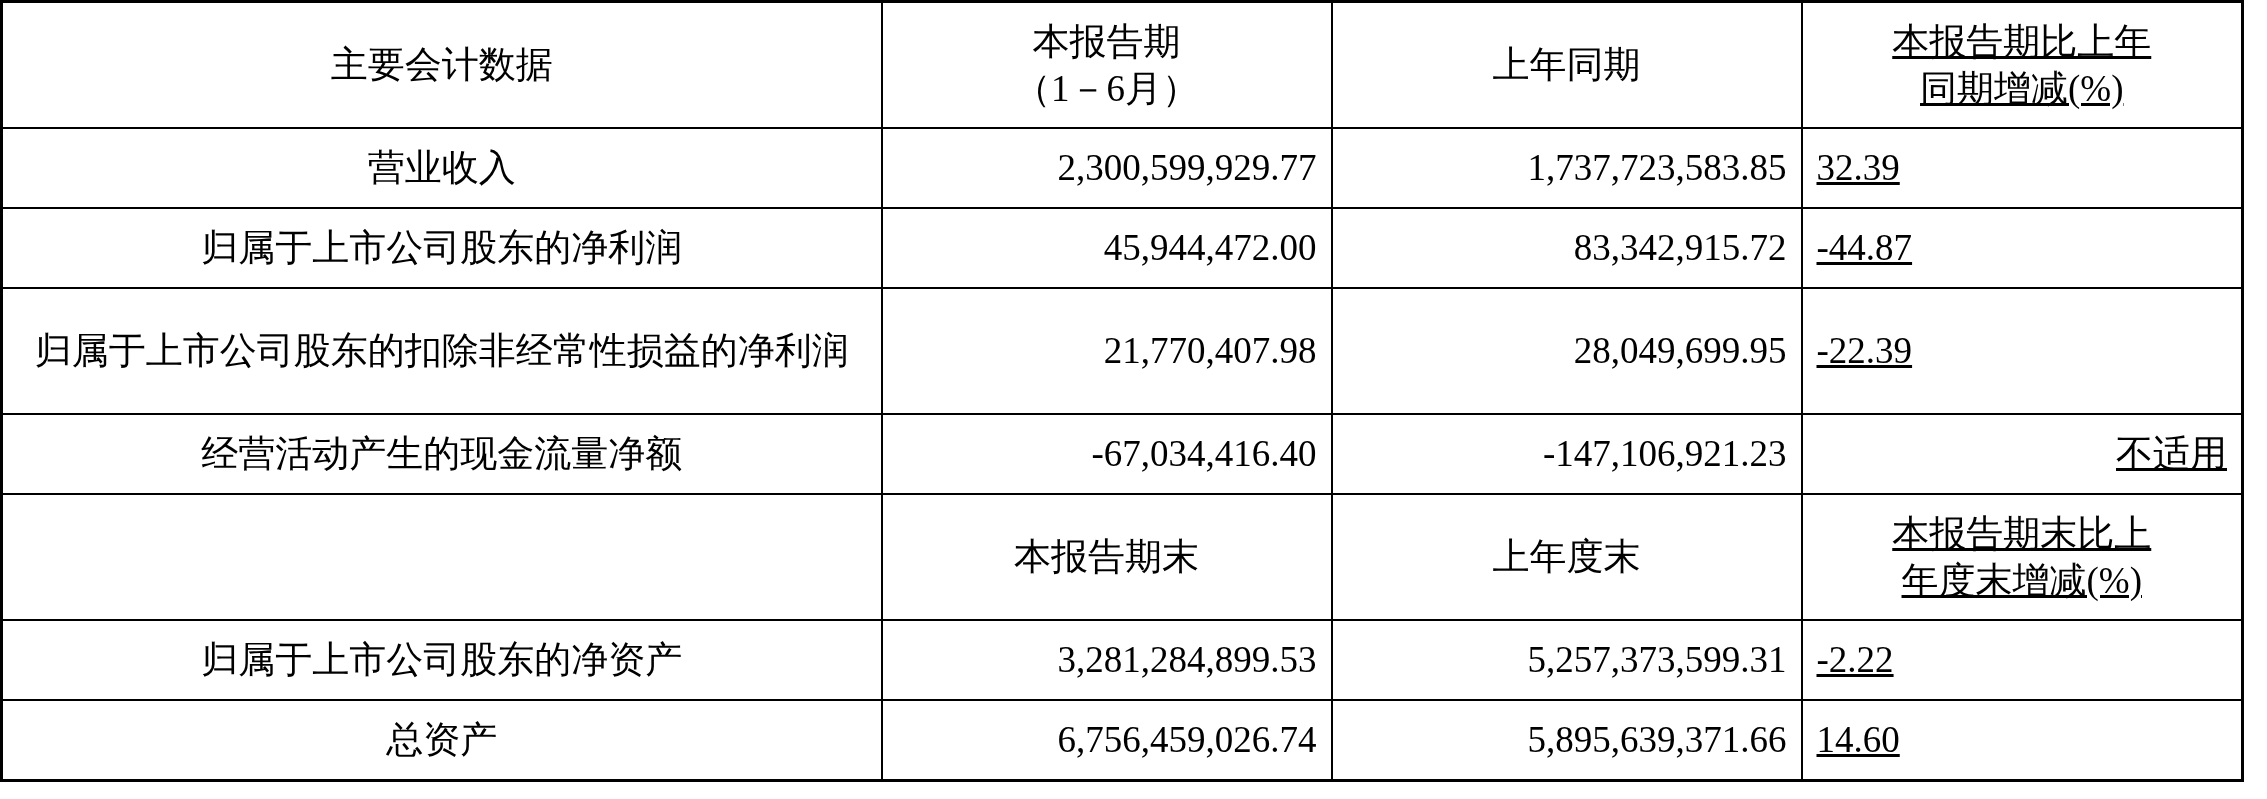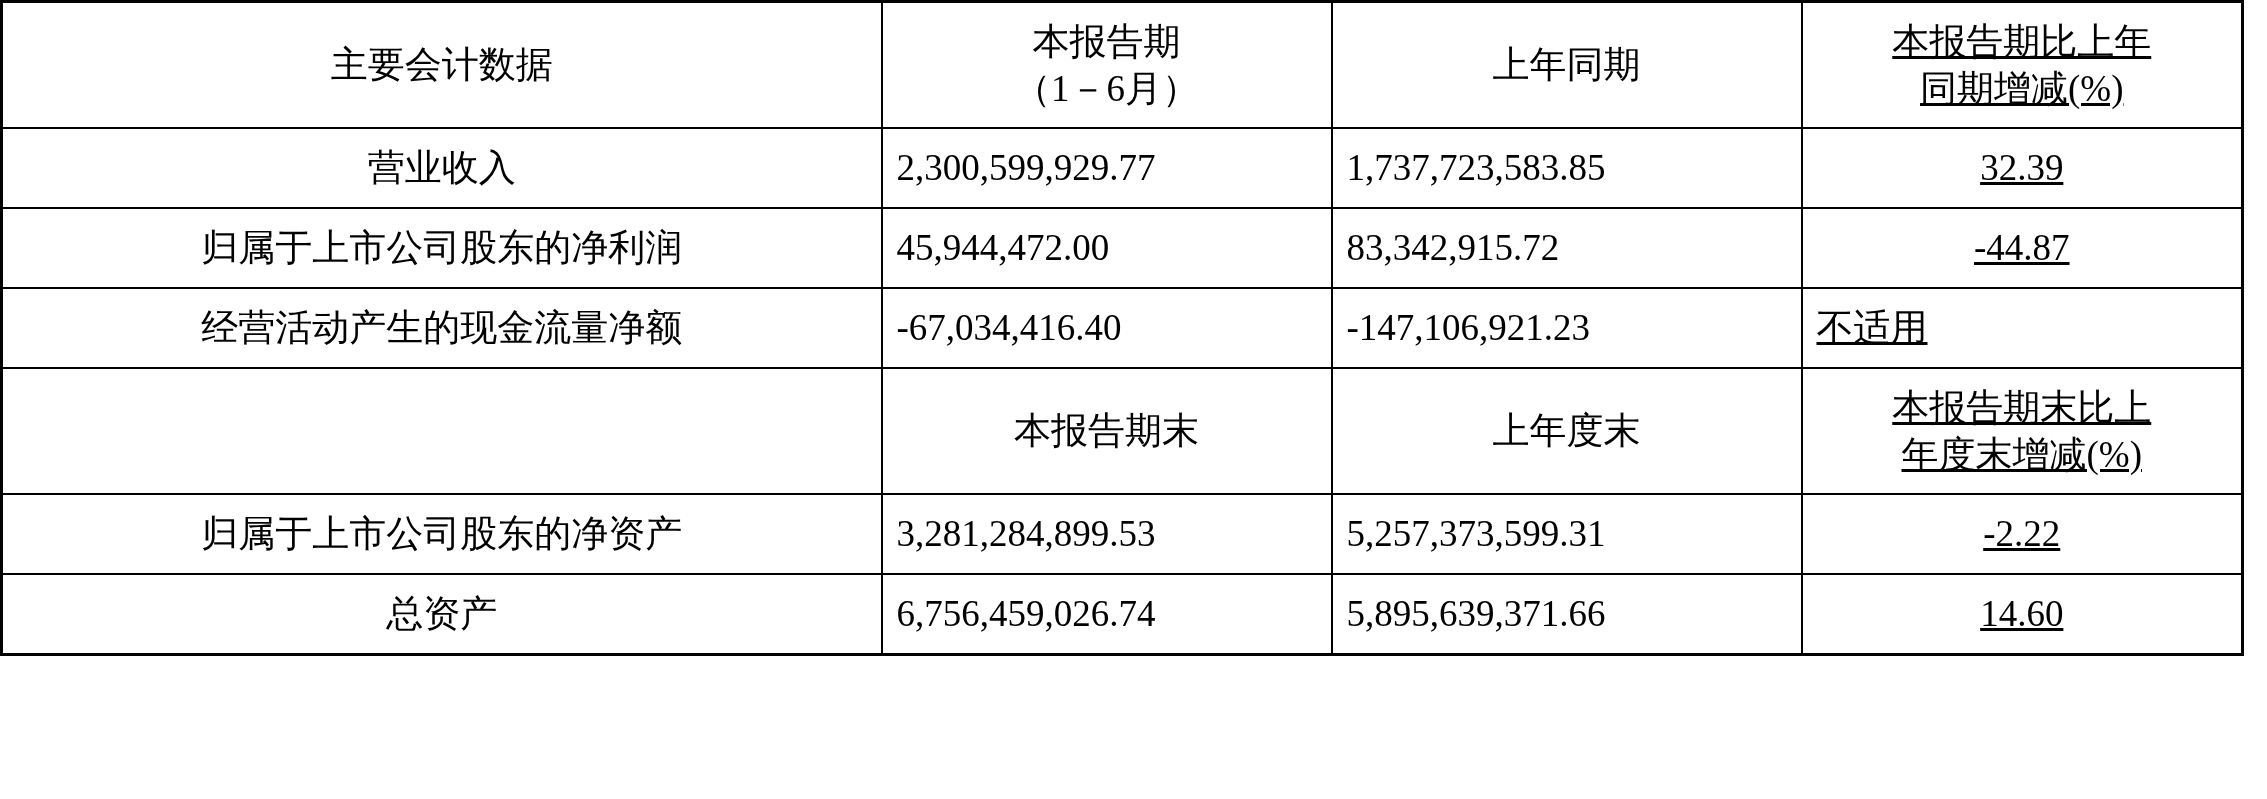--- a/index.html
+++ b/index.html
@@ -52,25 +52,25 @@
     text-align: center;
   }
   .hcell .l1, .hcell .l2 {
     display: block;
     white-space: nowrap;
   }
   .label {
     text-align: center;
   }
   .num {
-    text-align: center;
+    text-align: left;
     padding-right: 22px;
   }
   .numc {
-    text-align: left;
+    text-align: right;
   }
   .rowtall td { height: 112px; }
   .rowmid td { height: 66px; }
   .blank { }
 </style>
 </head>
 <body>
 
 <div class="sheet">
   <table class="fin">
@@ -105,20 +105,26 @@
         <td class="num">32.39</td>
       </tr>
 
       <tr class="rowmid">
         <td class="label">归属于上市公司股东的净利润</td>
         <td class="numc">45,944,472.00</td>
         <td class="numc">83,342,915.72</td>
         <td class="num">-44.87</td>
       </tr>
 
+      <tr class="rowtall">
+        <td class="label">归属于上市公司股东的扣除非经常性损益的净利润</td>
+        <td class="numc">21,770,407.98</td>
+        <td class="numc">28,049,699.95</td>
+        <td class="num">-22.39</td>
+      </tr>
 
       <tr class="rowmid">
         <td class="label">经营活动产生的现金流量净额</td>
         <td class="numc">-67,034,416.40</td>
         <td class="numc">-147,106,921.23</td>
         <td class="numc">不适用</td>
       </tr>
 
       <tr class="rowtall">
         <td class="blank"></td>

